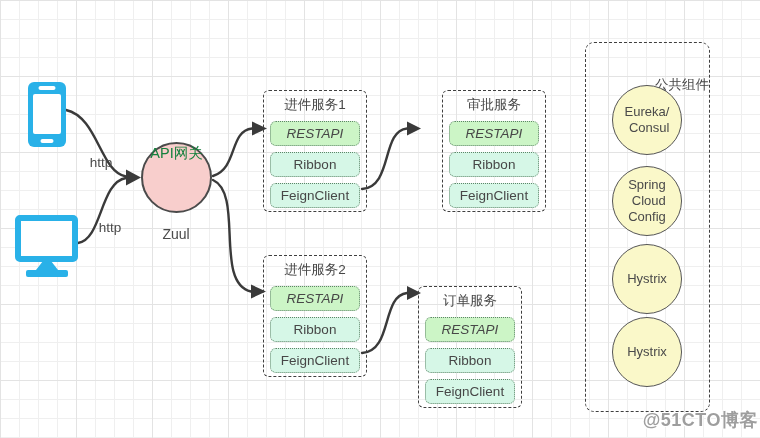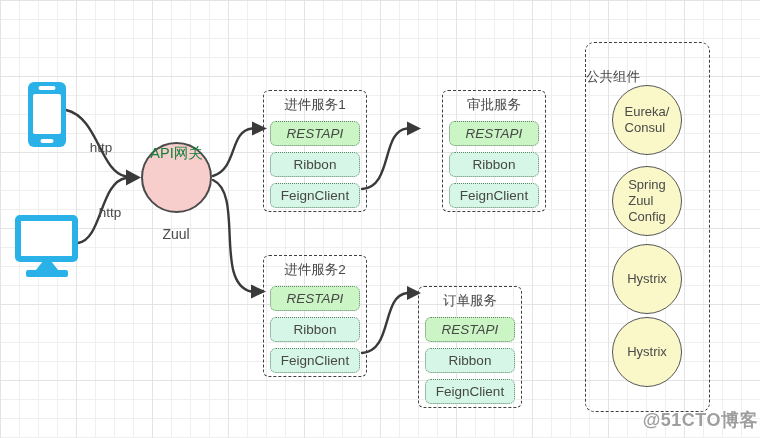--- a/index.html
+++ b/index.html
@@ -22,41 +22,41 @@
   
   .phone{left:28px;top:82px;width:38px;height:65px;background:var(--client-blue,#29b1e8);border-radius:6px;}
   .phone .screen{position:absolute;left:5px;right:5px;top:12px;bottom:13px;background:#fff;border-radius:2px;}
   .phone .speaker{position:absolute;top:4px;left:50%;transform:translateX(-50%);width:17px;height:4px;background:#fff;border-radius:2px;}
   .phone .homebar{position:absolute;bottom:4px;left:50%;transform:translateX(-50%);width:13px;height:4px;background:#fff;border-radius:2px;}
   .monitor{left:15px;top:215px;width:63px;height:62px;}
   .monitor .screen{position:absolute;left:0;top:0;width:63px;height:47px;border:6px solid var(--client-blue,#29b1e8);border-radius:5px;background:#fff;box-sizing:border-box;}
   .monitor .neck{position:absolute;left:50%;top:46px;transform:translateX(-50%);width:8px;height:0;border-left:7px solid transparent;border-right:7px solid transparent;border-bottom:9px solid var(--client-blue,#29b1e8);}
   .monitor .base{position:absolute;left:50%;top:55px;transform:translateX(-50%);width:42px;height:7px;background:var(--client-blue,#29b1e8);border-radius:2px;}
 
-  .edge-label{font-size:13.5px;color:#4a4a4a;text-align:center;}
+  .edge-label{font-size:13.5px;color:#4a4a4a;text-align:center;margin-top:15px;}
 
   
   .gateway{left:141px;top:142px;width:71px;height:71px;border-radius:50%;
     background:var(--gateway-pink,#f8cecc);border:2px solid #4b4b4b;box-sizing:border-box;
     display:flex;align-items:flex-start;justify-content:center;font-size:14.5px;color:#15803d;}
   .gateway-caption{left:145px;top:226px;width:62px;text-align:center;font-size:14px;color:#4a4a4a;}
 
   
   .svc{width:104px;height:122px;border:1.6px dashed #3f3f3f;border-radius:6px;box-sizing:border-box;text-align:center;}
   .svc-title{margin-top:4px;height:20px;line-height:20px;font-size:13.5px;color:#474747;}
   .chip{margin:6px 6px 0 6px;height:25px;line-height:24px;border:1.6px dotted #5e8468;border-radius:6px;
     box-sizing:border-box;font-size:13.5px;color:#474747;background:var(--component-mint,#d6f7e7);}
   .chip-green{background:var(--restapi-green,#ccf5c6);font-style:italic;}
 
   
   .panel{left:585px;top:42px;width:125px;height:370px;border:1.6px dashed #3f3f3f;border-radius:9px;box-sizing:border-box;}
-  .panel-title{margin-top:25px;text-align:left;font-size:13.5px;color:#474747;}
+  .panel-title{margin-top:33px;text-align:right;font-size:13.5px;color:#474747;}
   .pc{position:absolute;left:26px;width:70px;height:70px;border-radius:50%;
     background:var(--common-yellow,#faf8c9);border:1.6px solid #555;box-sizing:border-box;
-    display:flex;align-items:center;justify-content:center;text-align:left;
+    display:flex;align-items:center;justify-content:center;text-align:right;
     font-size:13px;line-height:1.25;color:#4a4a4a;white-space:pre-line;}
 
   .watermark{right:2px;top:408px;font-size:18px;font-weight:bold;color:#9e9e9e;letter-spacing:.5px;
     text-shadow:1px 1px 0 #fff,-1px -1px 0 #fff,1px -1px 0 #fff,-1px 1px 0 #fff;}
 </style>
 </head>
 <body>
 
 <div class="canvas">
 
@@ -116,21 +116,21 @@
     <div class="chip chip-green">RESTAPI</div>
     <div class="chip">Ribbon</div>
     <div class="chip">FeignClient</div>
   </div>
 
   <div class="abs panel">
     <div class="panel-title">公共组件</div>
     <div class="pc" style="top:42px;">Eureka/
 Consul</div>
     <div class="pc" style="top:123px;">Spring
-Zuul
+Cloud
 Config</div>
     <div class="pc" style="top:201px;">Hystrix</div>
     <div class="pc" style="top:274px;">Hystrix</div>
   </div>
 
   <div class="abs watermark">@51CTO博客</div>
 
 </div>
 
 </body></html>

